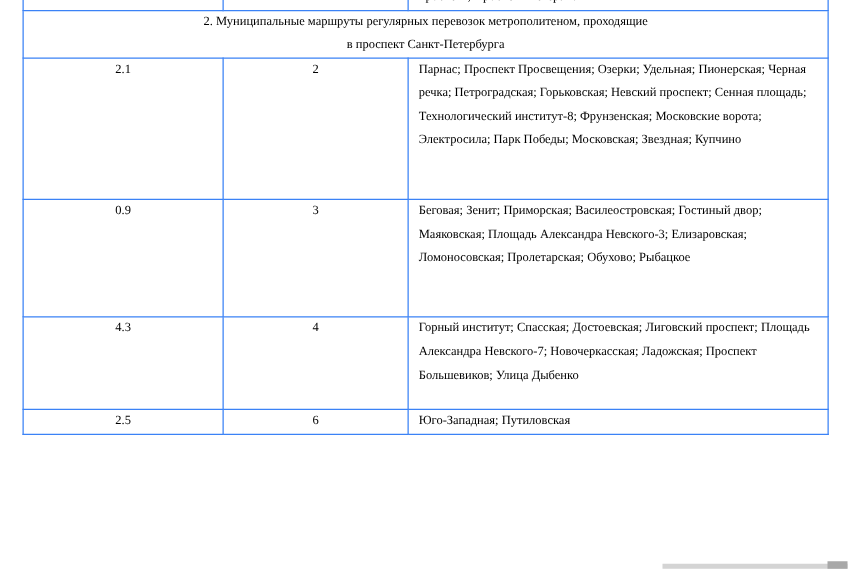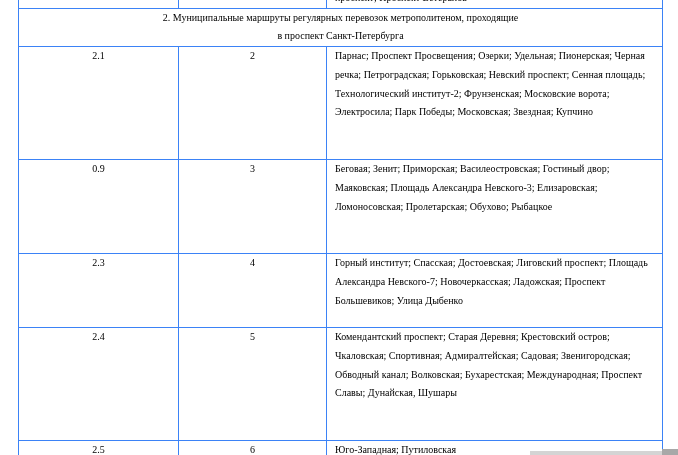--- a/index.html
+++ b/index.html
@@ -28,36 +28,31 @@
     </tr>
     <tr>
       <td class="section" colspan="3">
         <span>2. Муниципальные маршруты регулярных перевозок метрополитеном, проходящие</span><br>
         <span>в проспект Санкт-Петербурга</span>
       </td>
     </tr>
     <tr style="height:113px">
       <td class="c1">2.1</td>
       <td class="c2">2</td>
-      <td class="c3">Парнас; Проспект Просвещения; Озерки; Удельная; Пионерская; Черная речка; Петроградская; Горьковская; Невский проспект; Сенная площадь; Технологический институт-2; Фрунзенская; Московские ворота; Электросила; Парк Победы; Московская; Звездная; Купчино</td>
+      <td class="c3">Парнас; Проспект Просвещения; Озерки; Удельная; Пионерская; Черная речка; Петроградская; Горьковская; Невский проспект; Сенная площадь; Технологический институт-8; Фрунзенская; Московские ворота; Электросила; Парк Победы; Московская; Звездная; Купчино</td>
     </tr>
     <tr style="height:94px">
       <td class="c1">0.9</td>
       <td class="c2">3</td>
       <td class="c3">Беговая; Зенит; Приморская; Василеостровская; Гостиный двор; Маяковская; Площадь Александра Невского-3; Елизаровская; Ломоносовская; Пролетарская; Обухово; Рыбацкое</td>
     </tr>
     <tr style="height:74px">
-      <td class="c1">2.3</td>
+      <td class="c1">4.3</td>
       <td class="c2">4</td>
       <td class="c3">Горный институт; Спасская; Достоевская; Лиговский проспект; Площадь Александра Невского-7; Новочеркасская; Ладожская; Проспект Большевиков; Улица Дыбенко</td>
-    </tr>
-    <tr style="height:113px">
-      <td class="c1">2.4</td>
-      <td class="c2">5</td>
-      <td class="c3">Комендантский проспект; Старая Деревня; Крестовский остров; Чкаловская; Спортивная; Адмиралтейская; Садовая; Звенигородская; Обводный канал; Волковская; Бухарестская; Международная; Проспект Славы; Дунайская, Шушары</td>
     </tr>
     <tr>
       <td class="c1">2.5</td>
       <td class="c2">6</td>
       <td class="c3">Юго-Западная; Путиловская</td>
     </tr>
   </tbody>
     </table>
 </div>
 

